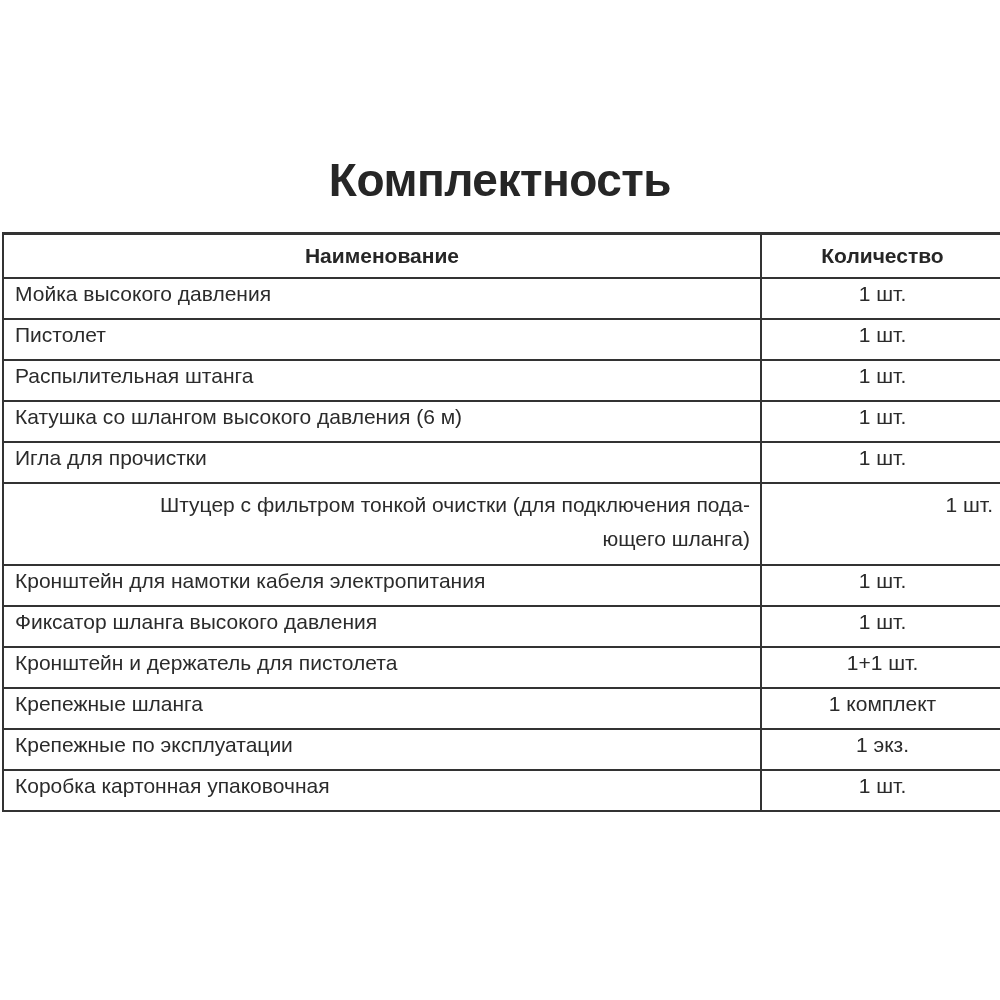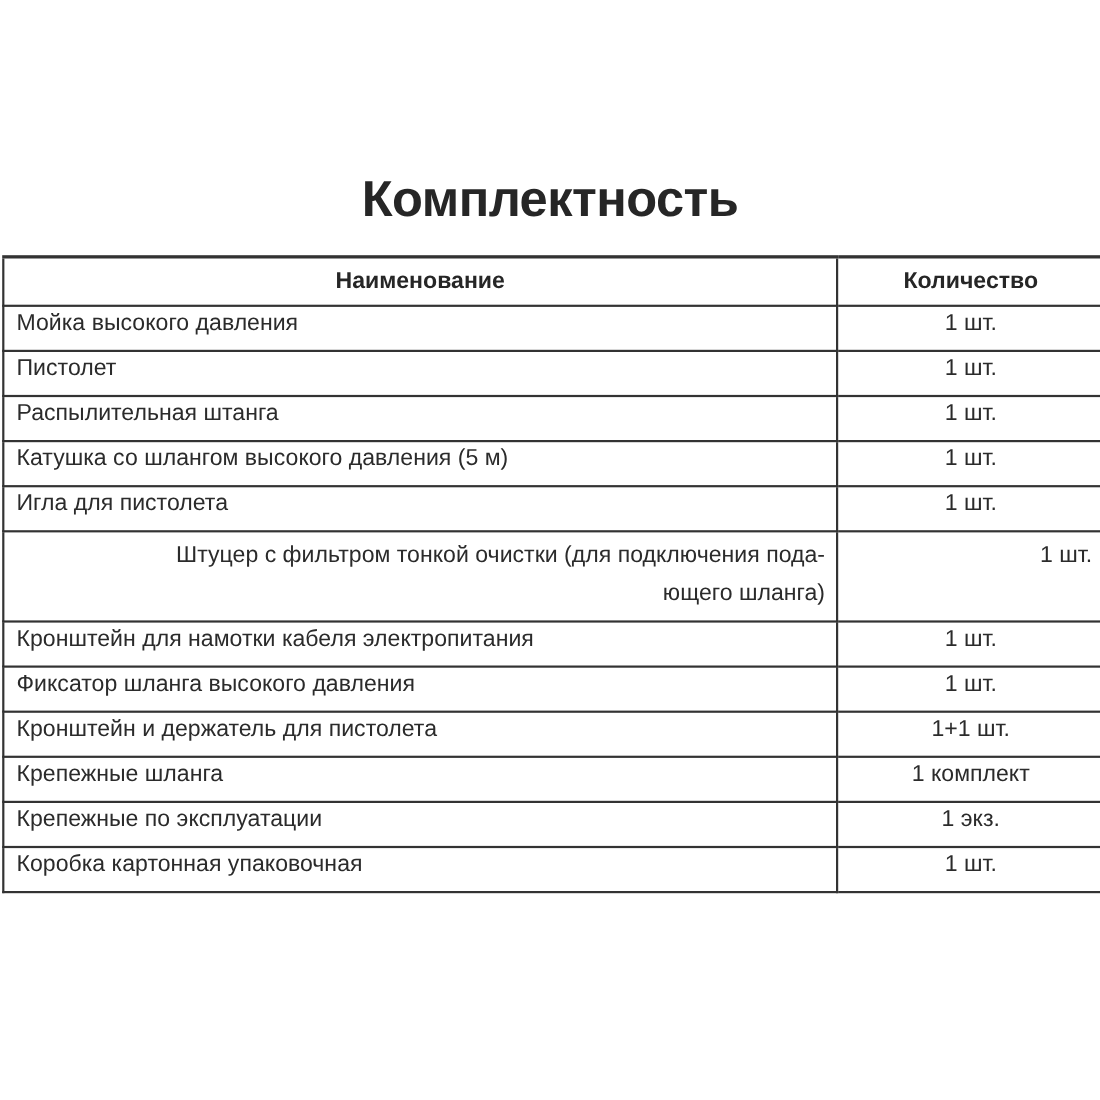--- a/index.html
+++ b/index.html
@@ -87,25 +87,25 @@
     </tr>
     <tr>
       <td class="name">Пистолет</td>
       <td class="qty last">1 шт.</td>
     </tr>
     <tr>
       <td class="name">Распылительная штанга</td>
       <td class="qty last">1 шт.</td>
     </tr>
     <tr>
-      <td class="name">Катушка со шлангом высокого давления (5 м)</td>
+      <td class="name">Катушка со шлангом высокого давления (6 м)</td>
       <td class="qty last">1 шт.</td>
     </tr>
     <tr>
-      <td class="name">Игла для пистолета</td>
+      <td class="name">Игла для прочистки</td>
       <td class="qty last">1 шт.</td>
     </tr>
     <tr>
       <td class="name wrap"><span>Штуцер с фильтром тонкой очистки (для подключения пода-</span><br><span>ющего шланга)</span></td>
       <td class="qty wrap last">1 шт.</td>
     </tr>
     <tr>
       <td class="name">Кронштейн для намотки кабеля электропитания</td>
       <td class="qty last">1 шт.</td>
     </tr>

